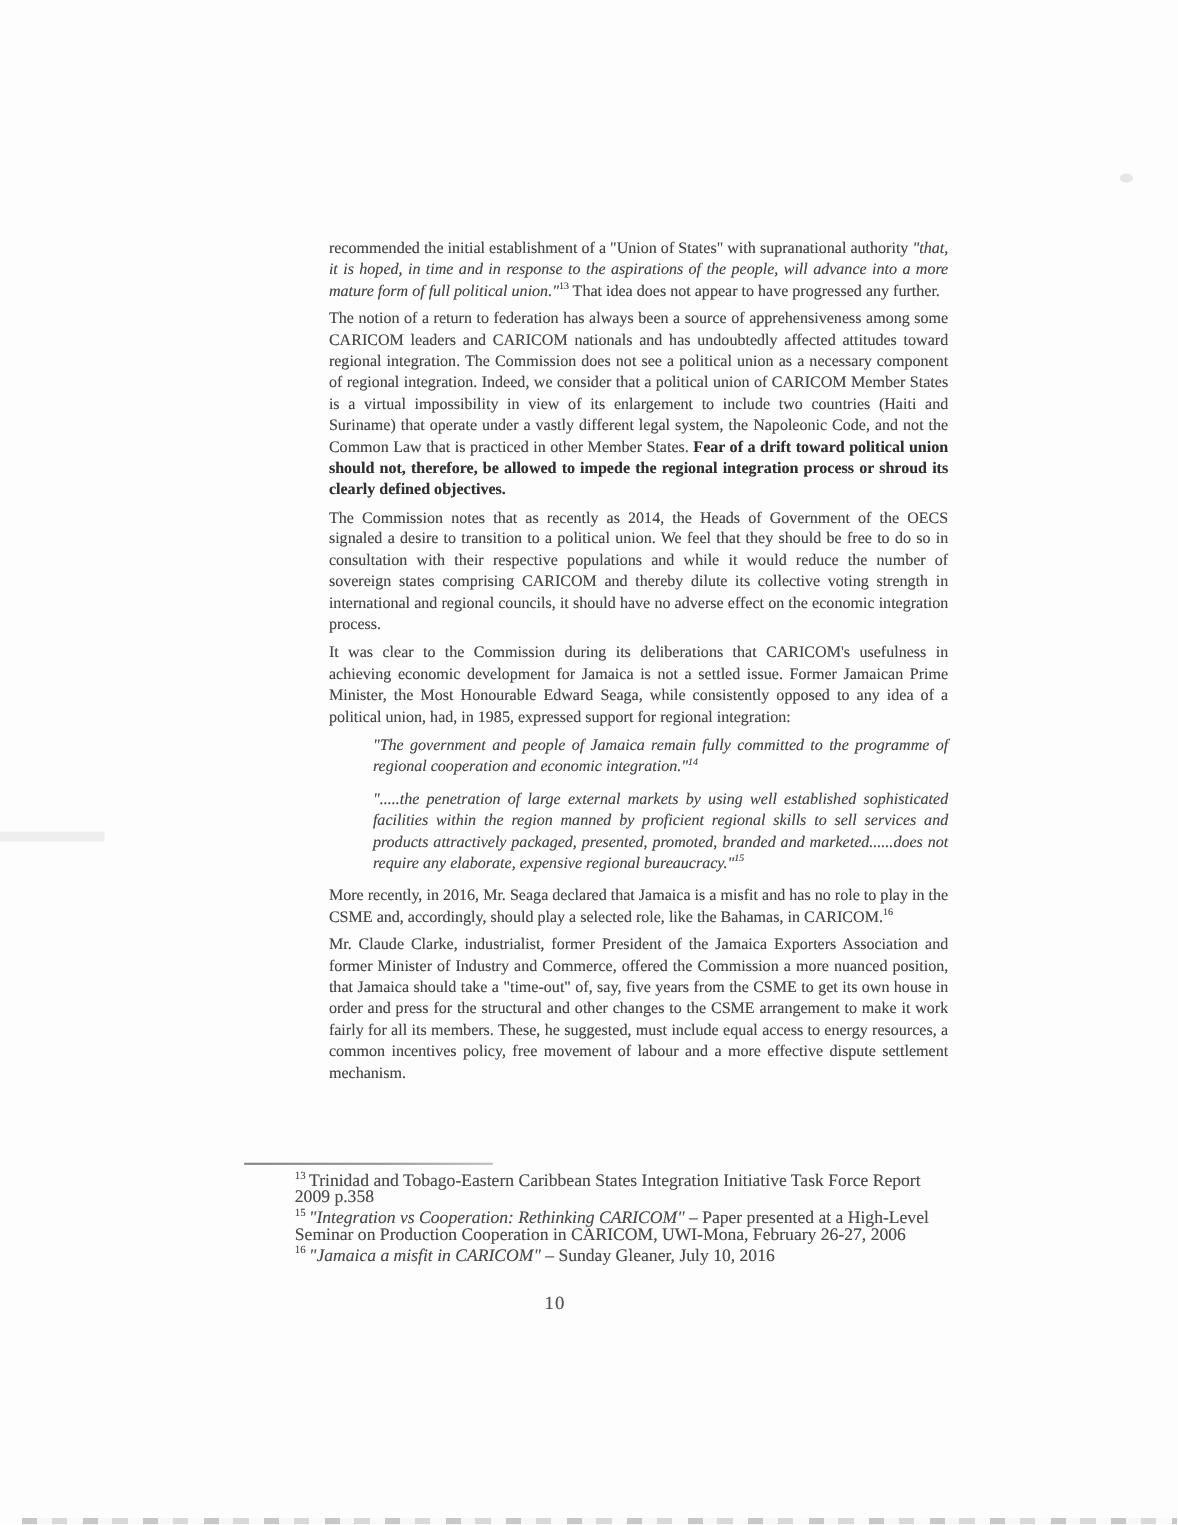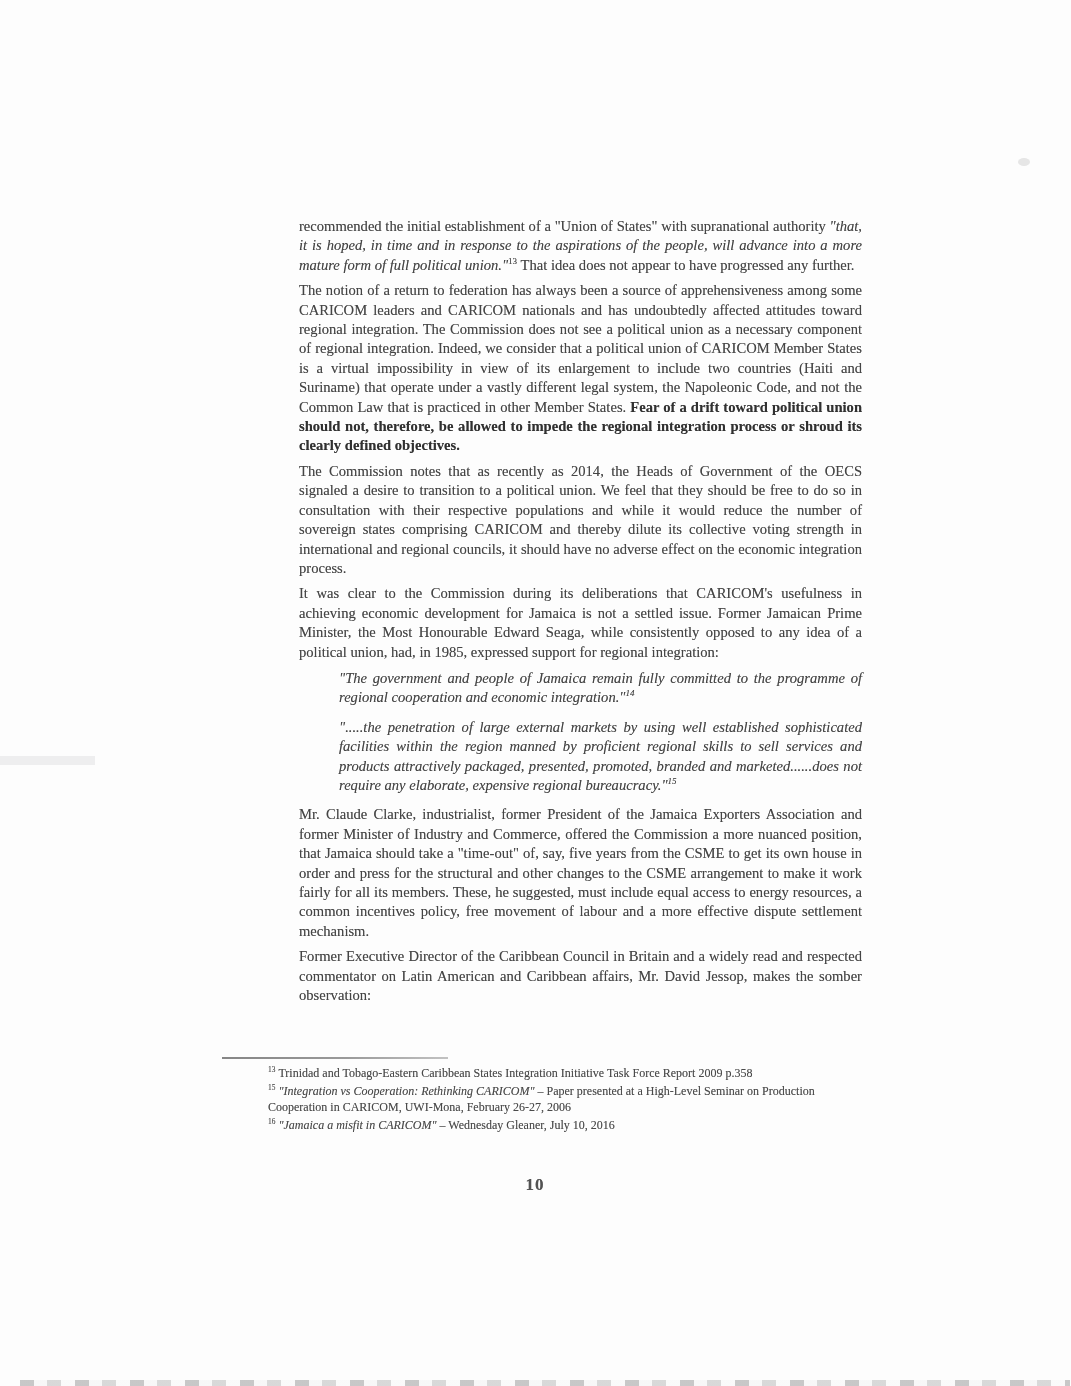--- a/index.html
+++ b/index.html
@@ -41,37 +41,36 @@
     top: 1057px;
     width: 226px;
     height: 2px;
     background: linear-gradient(to right, #868686, #9a9a9a 55%, #c2c2c2);
   }
   .footnotes {
     position: absolute;
     left: 268px;
     top: 1066px;
     width: 600px;
-    font-size: 12px;
+    font-size: 16px;
     line-height: 15.4px;
     text-align: left;
     color: #4a4a4a;
     text-shadow: 0 0 0.5px rgba(100,100,100,0.5);
   }
   .footnotes p { margin: 0 0 3px 0; }
   .footnotes span.italic { font-style: italic; }
   .footnotes sup { margin-right: 3px; }
   .page-number {
     position: absolute;
     left: 495px;
     top: 1175px;
     width: 80px;
-    text-align: center;
     font-size: 17px;
-    font-weight: bold;
+    font-weight: normal;
     letter-spacing: 1px;
     color: #525252;
     text-shadow: 0 0 0.5px rgba(90,90,90,0.6);
   }
   
   .edge-line-right {
     position: absolute;
     right: 1px;
     top: 0;
     width: 2px;
@@ -122,28 +121,28 @@
   <div class="smudge-topright"></div>
   <div class="smudge-left"></div>
 
   <div class="body-text">
       <p class="body"><span>recommended the initial establishment of a "Union of States" with supranational authority </span><span class="italic">"that, it is hoped, in time and in response to the aspirations of the people, will advance into a more mature form of full political union."</span><sup>13</sup><span> That idea does not appear to have progressed any further.</span></p>
       <p class="body"><span>The notion of a return to federation has always been a source of apprehensiveness among some CARICOM leaders and CARICOM nationals and has undoubtedly affected attitudes toward regional integration. The Commission does not see a political union as a necessary component of regional integration. Indeed, we consider that a political union of CARICOM Member States is a virtual impossibility in view of its enlargement to include two countries (Haiti and Suriname) that operate under a vastly different legal system, the Napoleonic Code, and not the Common Law that is practiced in other Member States. </span><span class="bold">Fear of a drift toward political union should not, therefore, be allowed to impede the regional integration process or shroud its clearly defined objectives.</span></p>
       <p class="body"><span>The Commission notes that as recently as 2014, the Heads of Government of the OECS signaled a desire to transition to a political union. We feel that they should be free to do so in consultation with their respective populations and while it would reduce the number of sovereign states comprising CARICOM and thereby dilute its collective voting strength in international and regional councils, it should have no adverse effect on the economic integration process.</span></p>
       <p class="body"><span>It was clear to the Commission during its deliberations that CARICOM's usefulness in achieving economic development for Jamaica is not a settled issue. Former Jamaican Prime Minister, the Most Honourable Edward Seaga, while consistently opposed to any idea of a political union, had, in 1985, expressed support for regional integration:</span></p>
       <p class="quote"><span>"The government and people of Jamaica remain fully committed to the programme of regional cooperation and economic integration."</span><sup>14</sup></p>
       <p class="quote"><span>".....the penetration of large external markets by using well established sophisticated facilities within the region manned by proficient regional skills to sell services and products attractively packaged, presented, promoted, branded and marketed......does not require any elaborate, expensive regional bureaucracy."</span><sup>15</sup></p>
+      <p class="body"><span>More recently, in 2016, Mr. Seaga declared that Jamaica is a misfit and has no role to play in the CSME and, accordingly, should play a selected role, like the Bahamas, in CARICOM.</span><sup>16</sup></p>
       <p class="body"><span>Mr. Claude Clarke, industrialist, former President of the Jamaica Exporters Association and former Minister of Industry and Commerce, offered the Commission a more nuanced position, that Jamaica should take a "time-out" of, say, five years from the CSME to get its own house in order and press for the structural and other changes to the CSME arrangement to make it work fairly for all its members. These, he suggested, must include equal access to energy resources, a common incentives policy, free movement of labour and a more effective dispute settlement mechanism.</span></p>
-      <p class="body"><span>Former Executive Director of the Caribbean Council in Britain and a widely read and respected commentator on Latin American and Caribbean affairs, Mr. David Jessop, makes the somber observation:</span></p>
     </div>
 
   <div class="footnote-rule"></div>
   <div class="footnotes" style="color: rgb(74, 74, 74);">
       <p><sup>13</sup><span>Trinidad and Tobago-Eastern Caribbean States Integration Initiative Task Force Report 2009 p.358</span></p>
       <p><sup>15</sup><span class="italic">"Integration vs Cooperation: Rethinking CARICOM"</span><span> – Paper presented at a High-Level Seminar on Production Cooperation in CARICOM, UWI-Mona, February 26-27, 2006</span></p>
-      <p><sup>16</sup><span class="italic">"Jamaica a misfit in CARICOM"</span><span> – Wednesday Gleaner, July 10, 2016</span></p>
+      <p><sup>16</sup><span class="italic">"Jamaica a misfit in CARICOM"</span><span> – Sunday Gleaner, July 10, 2016</span></p>
     </div>
 
   <div class="page-number">10</div>
 
   <div class="edge-line-right"></div>
   <div class="bottom-noise"></div>
 </div>
 
 </body></html>

